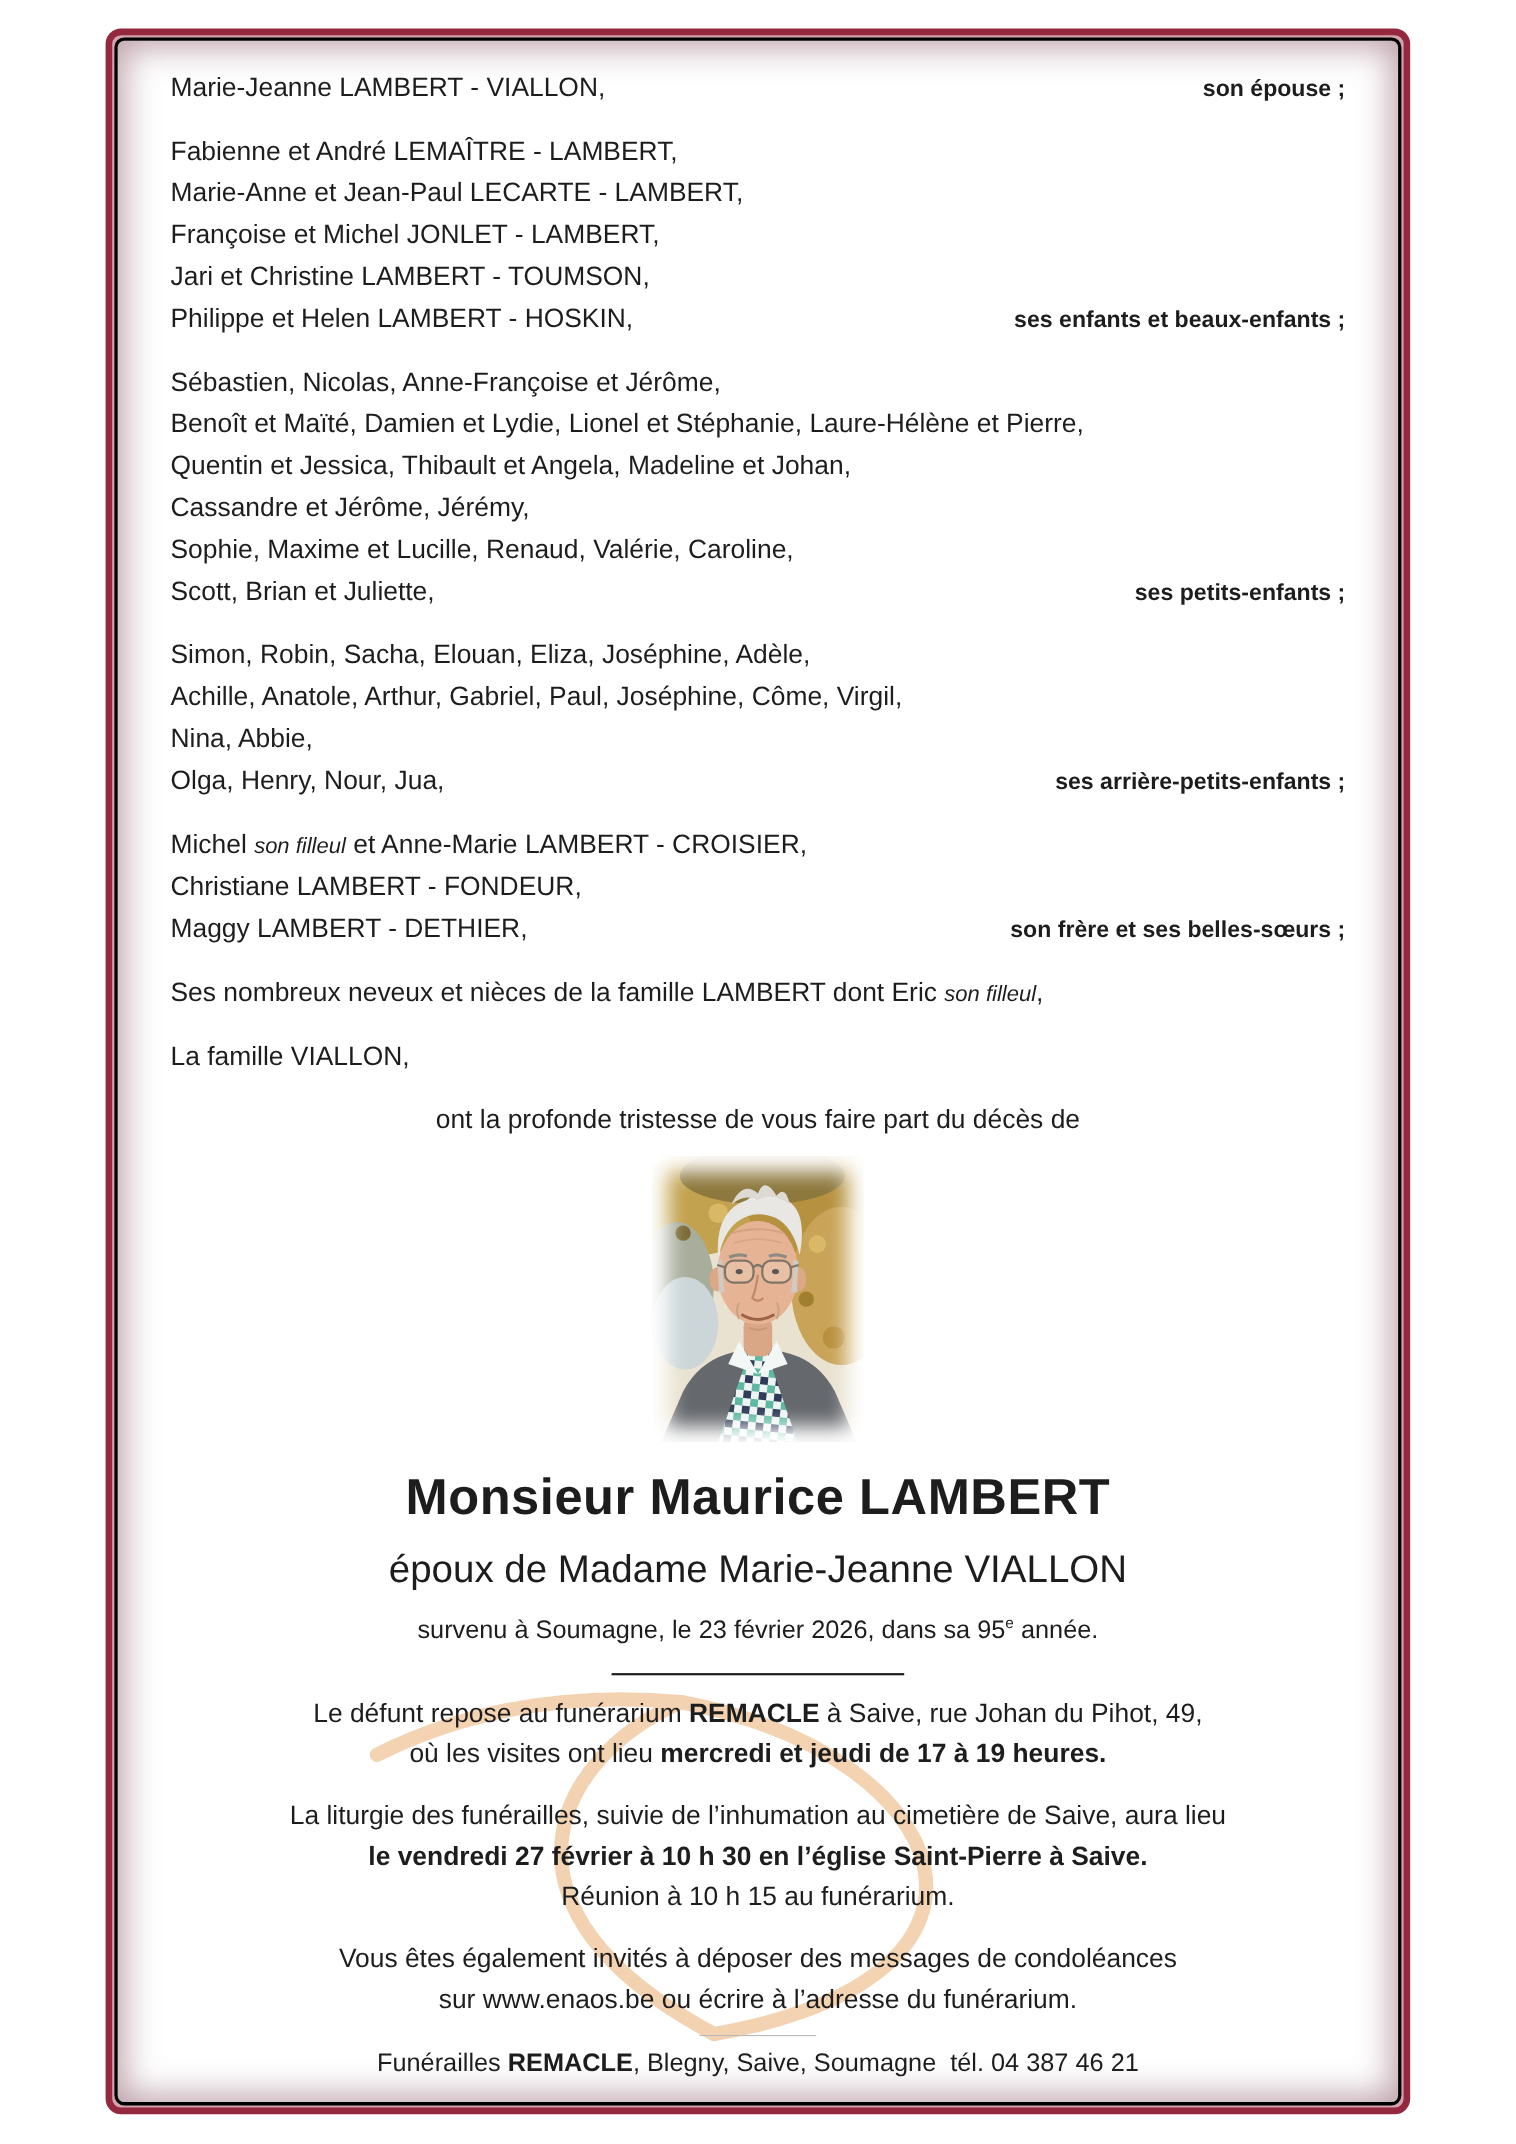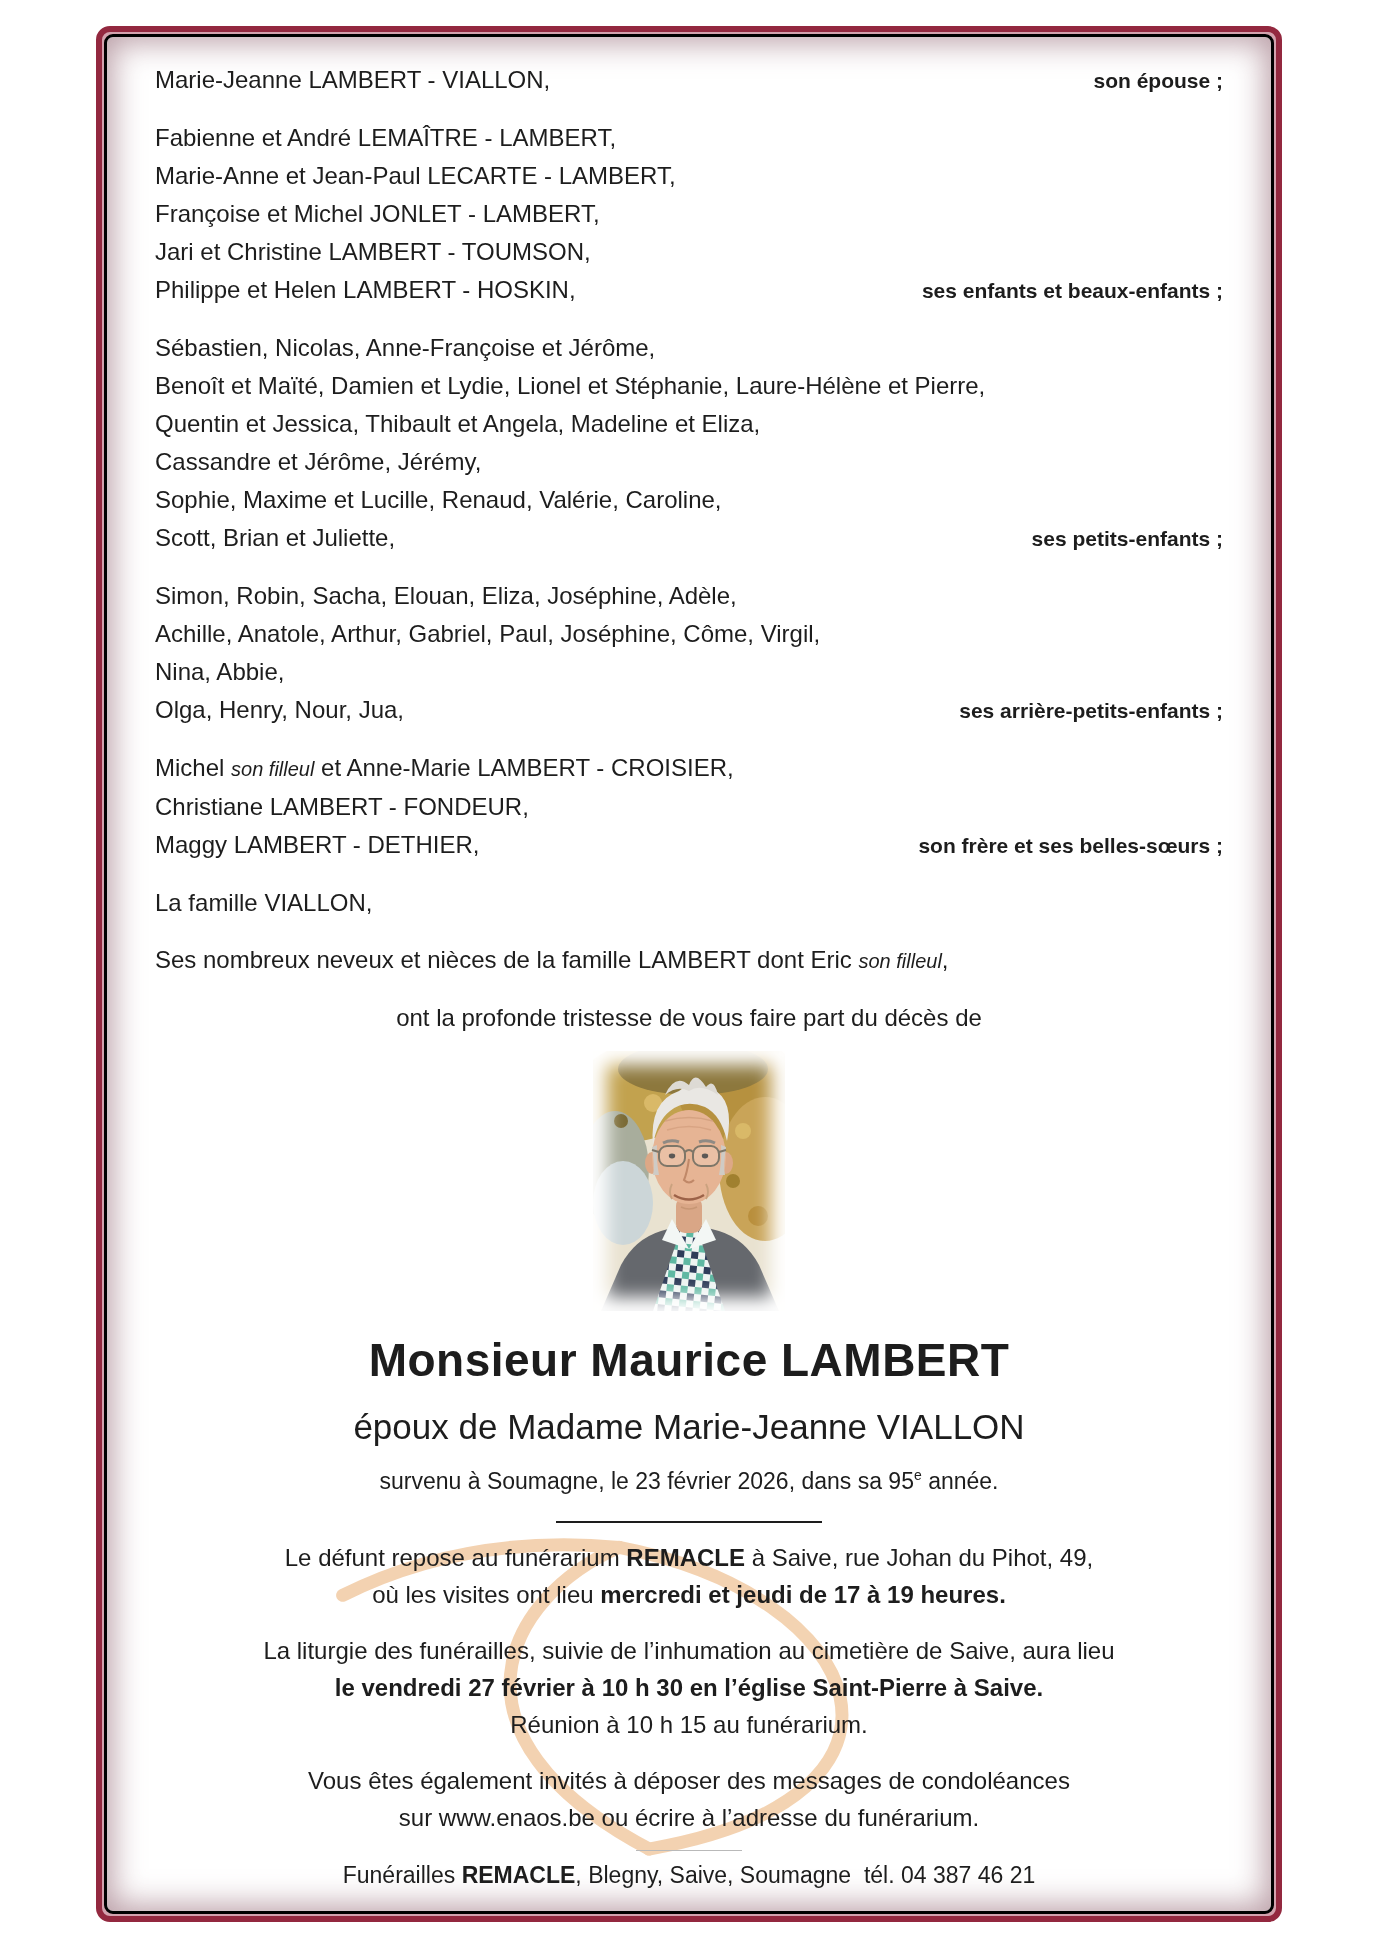--- a/index.html
+++ b/index.html
@@ -74,21 +74,21 @@
           <div>Jari et Christine LAMBERT - TOUMSON,</div>
           <div class="row">
             <span>Philippe et Helen LAMBERT - HOSKIN,</span>
             <span class="relation">ses enfants et beaux-enfants ;</span>
           </div>
         </div>
 
         <div class="group">
           <div>Sébastien, Nicolas, Anne-Françoise et Jérôme,</div>
           <div>Benoît et Maïté, Damien et Lydie, Lionel et Stéphanie, Laure-Hélène et Pierre,</div>
-          <div>Quentin et Jessica, Thibault et Angela, Madeline et Eliza,</div>
+          <div>Quentin et Jessica, Thibault et Angela, Madeline et Johan,</div>
           <div>Cassandre et Jérôme, Jérémy,</div>
           <div>Sophie, Maxime et Lucille, Renaud, Valérie, Caroline,</div>
           <div class="row">
             <span>Scott, Brian et Juliette,</span>
             <span class="relation">ses petits-enfants ;</span>
           </div>
         </div>
 
         <div class="group">
           <div>Simon, Robin, Sacha, Elouan, Eliza, Joséphine, Adèle,</div>
@@ -102,23 +102,23 @@
 
         <div class="group">
           <div><span>Michel </span><span class="fil">son filleul</span><span> et Anne-Marie LAMBERT - CROISIER,</span></div>
           <div>Christiane LAMBERT - FONDEUR,</div>
           <div class="row">
             <span>Maggy LAMBERT - DETHIER,</span>
             <span class="relation">son frère et ses belles-sœurs ;</span>
           </div>
         </div>
 
+        <div class="para"><span>Ses nombreux neveux et nièces de la famille LAMBERT dont Eric </span><span class="fil">son filleul</span><span>,</span></div>
+
         <div class="para">La famille VIALLON,</div>
-
-        <div class="para"><span>Ses nombreux neveux et nièces de la famille LAMBERT dont Eric </span><span class="fil">son filleul</span><span>,</span></div>
       </div>
 
       <div class="intro">ont la profonde tristesse de vous faire part du décès de</div>
 
       <div class="photo-wrap">
         <div class="photo-feather"></div>
         <svg width="192" height="260" viewBox="0 0 192 260">
           <defs>
             <pattern id="chk" width="14" height="14" patternUnits="userSpaceOnUse" patternTransform="rotate(6)">
               <rect width="14" height="14" fill="#eef4f2"></rect>

